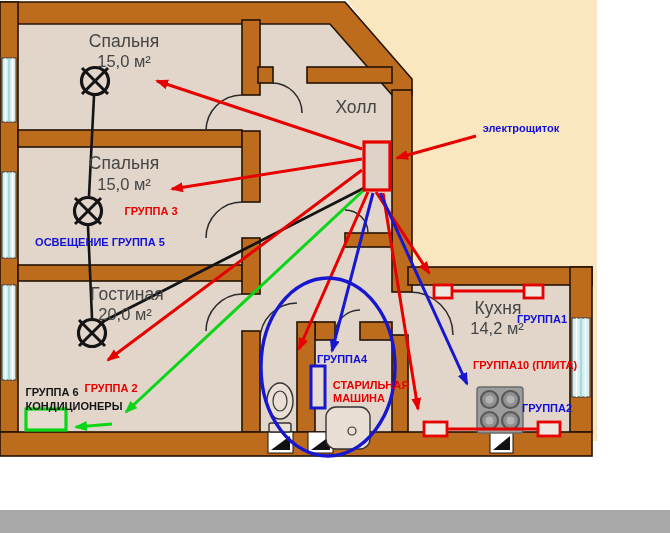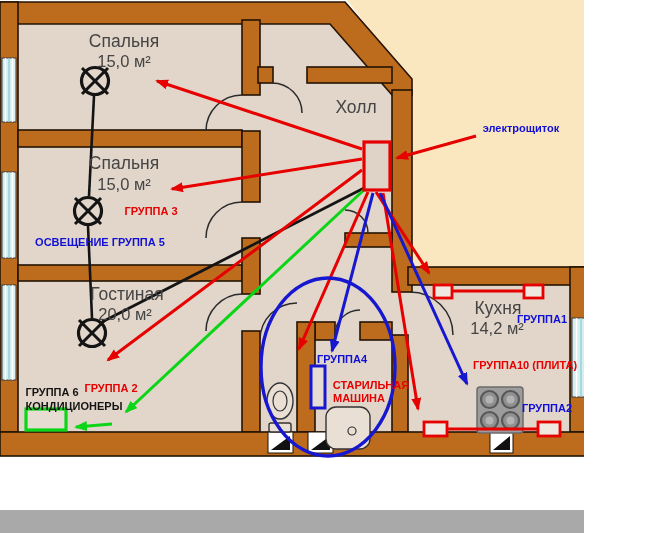--- a/index.html
+++ b/index.html
@@ -1,16 +1,16 @@
 <!DOCTYPE html>
 <html><head>
 <meta charset="utf-8">
 <style>
   html,body{margin:0;padding:0;background:#fff;}
-  #stage{position:relative;width:584px;height:533px;overflow:hidden;background:#fff;
+  #stage{position:relative;width:670px;height:533px;overflow:hidden;background:#fff;
          font-family:"Liberation Sans", sans-serif;}
   svg{position:absolute;left:0;top:0;}
   text{font-family:"Liberation Sans", sans-serif;}
   .room-name{font-size:17.5px;fill:#454545;}
   .room-area{font-size:16.5px;fill:#454545;}
   .ann{font-size:11px;font-weight:700;}
   .ann-blue{fill:#0f0fd6;}
   .ann-red{fill:#e60000;}
   .ann-black{fill:#141414;}
   .wallshape{fill:#bd6b1d;stroke:#241303;stroke-width:1.6;}

